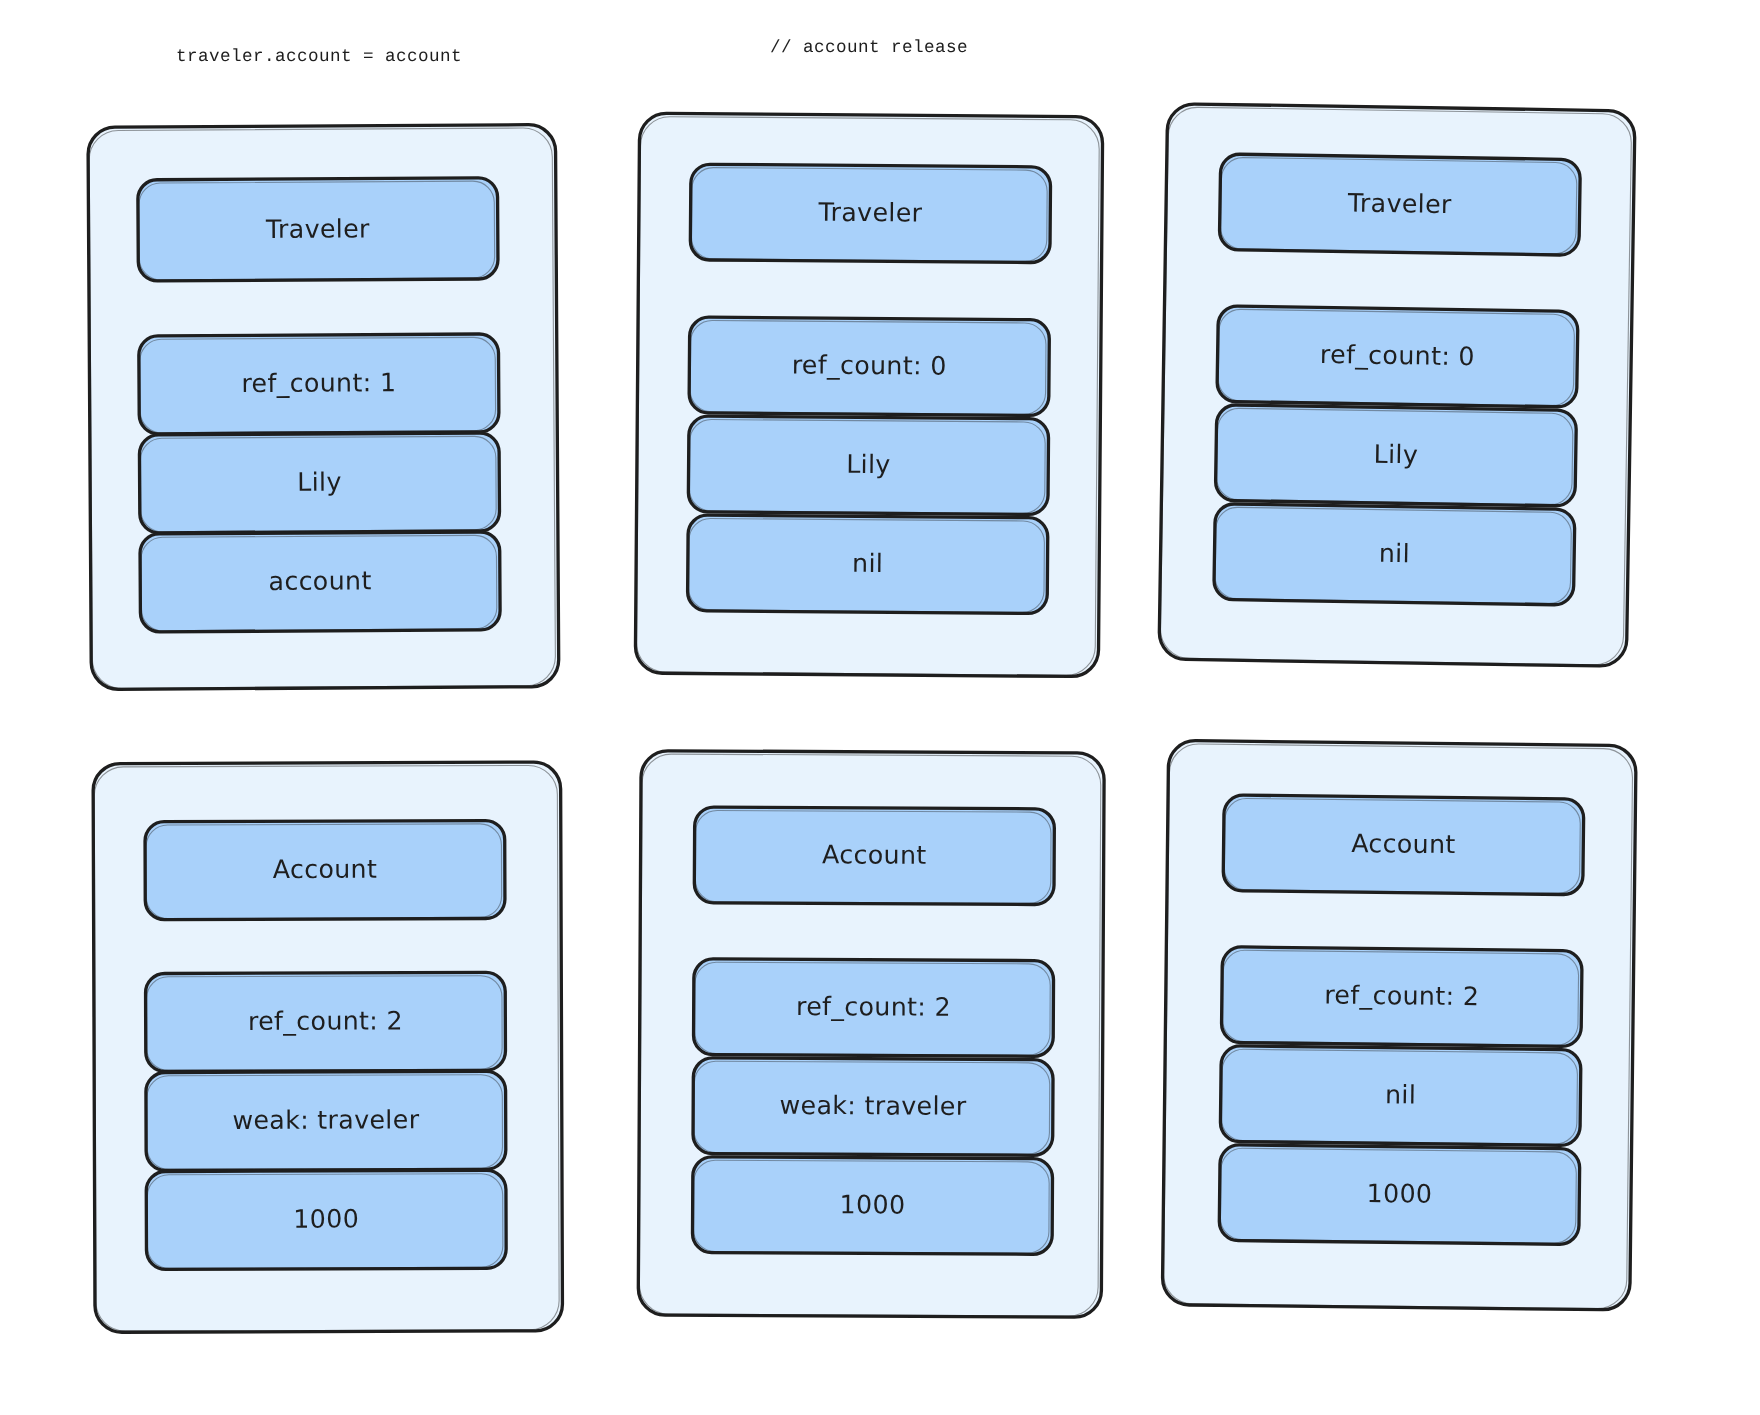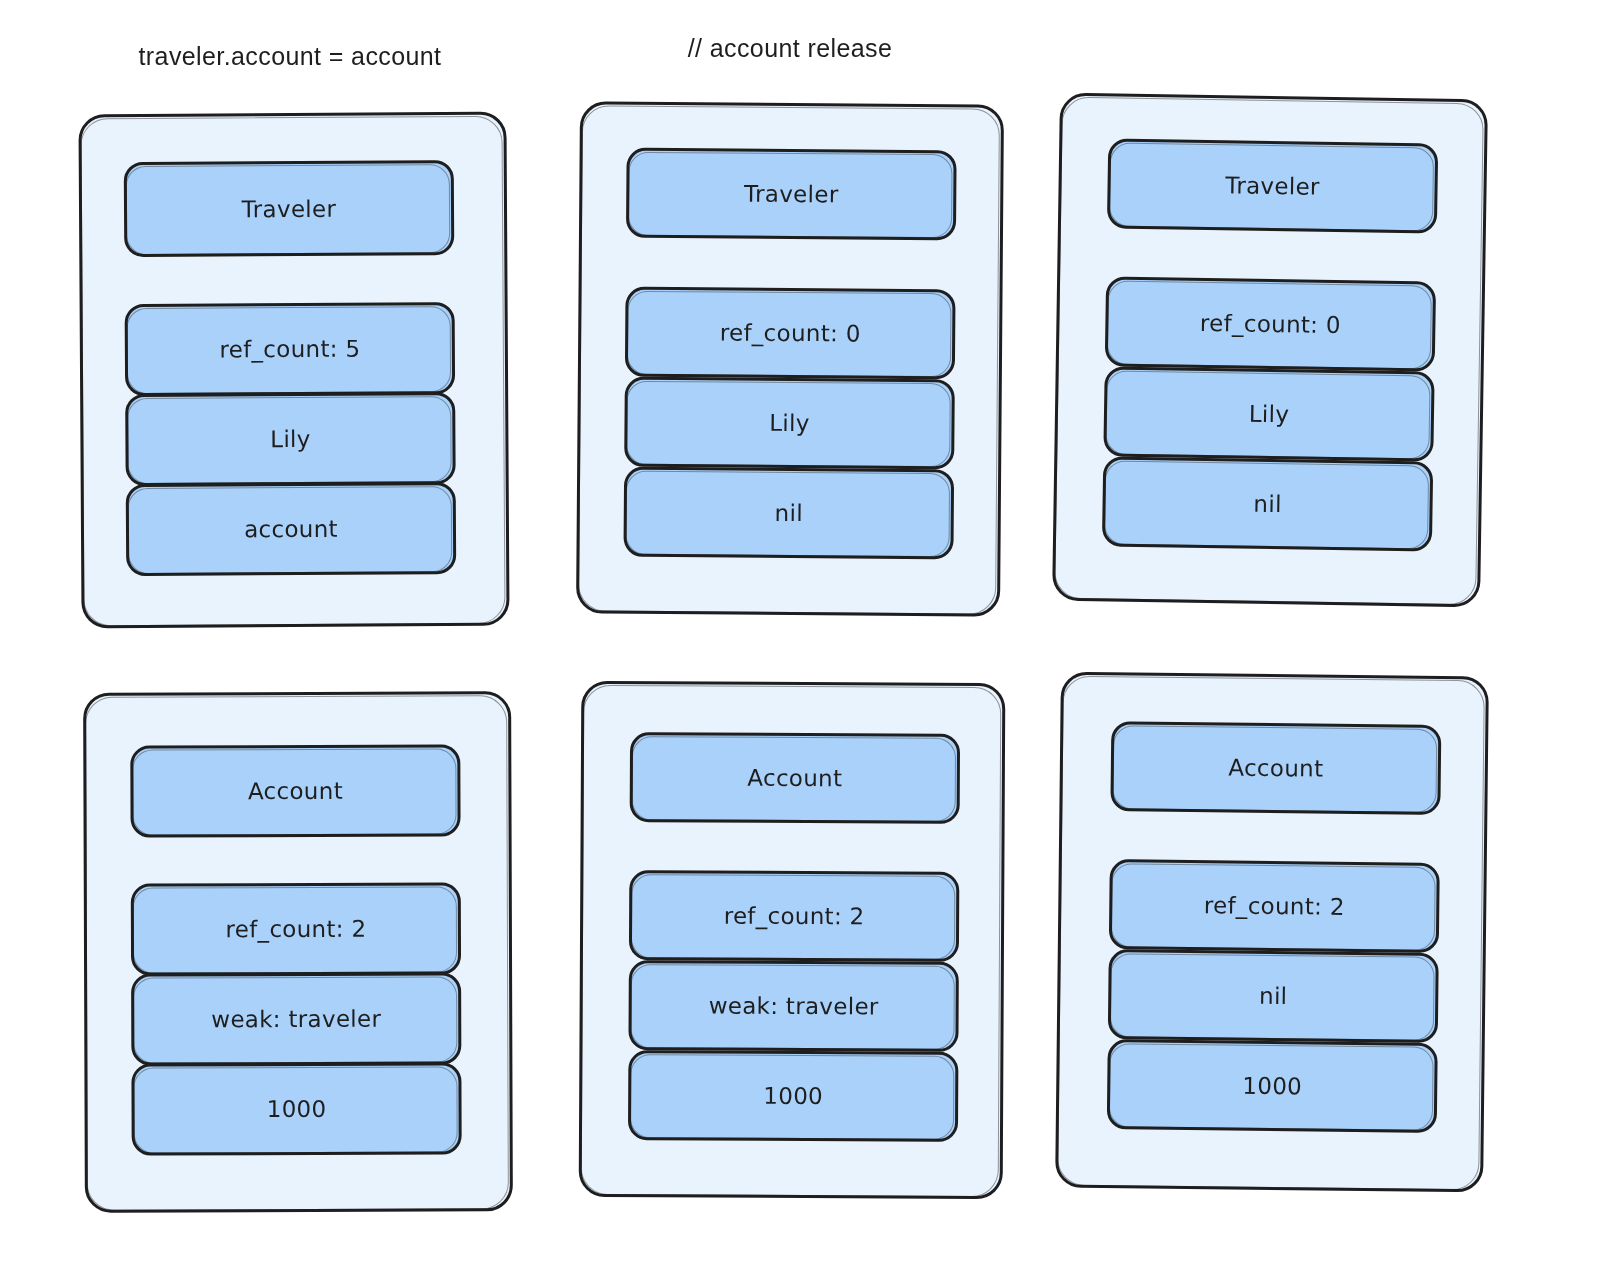--- a/index.html
+++ b/index.html
@@ -18,22 +18,22 @@
     position: relative;
     width: 1600px;
     height: 1286px;
   }
 
   
   .col-title {
     position: absolute;
     text-align: center;
     color: #1e1e1e;
-    font-size: 25px;
-    font-family: Liberation Sans, sans-serif;
+    font-size: 16px;
+    font-family: Liberation Mono, monospace;
     font-weight: 400;
     letter-spacing: 0.4px;
     white-space: nowrap;
   }
 
   
   .card {
     position: absolute;
     background: #e8f3fd;
     border: 3px solid #1e1e1e;
@@ -91,21 +91,21 @@
 <div id="canvas">
 
   <div class="col-title" style="left:80px; top:42px; width:420px;">traveler.account = account</div>
   <div class="col-title" style="left:580px; top:34px; width:420px;">// account release</div>
 
   <div class="card rot-a" style="left:80px; top:113px; width:428px; height:514px;">
     <div class="box" style="left:42px; top:45px; width:330px; height:95px;">
       <span class="box-label">Traveler</span>
     </div>
     <div class="box" style="left:42px; top:187px; width:330px; height:92px;">
-      <span class="box-label">ref_count: 5</span>
+      <span class="box-label">ref_count: 1</span>
     </div>
     <div class="box" style="left:42px; top:277px; width:330px; height:92px;">
       <span class="box-label">Lily</span>
     </div>
     <div class="box" style="left:42px; top:367px; width:330px; height:92px;">
       <span class="box-label">account</span>
     </div>
   </div>
 
   <div class="card rot-b" style="left:578px; top:103px; width:424px; height:512px;">

